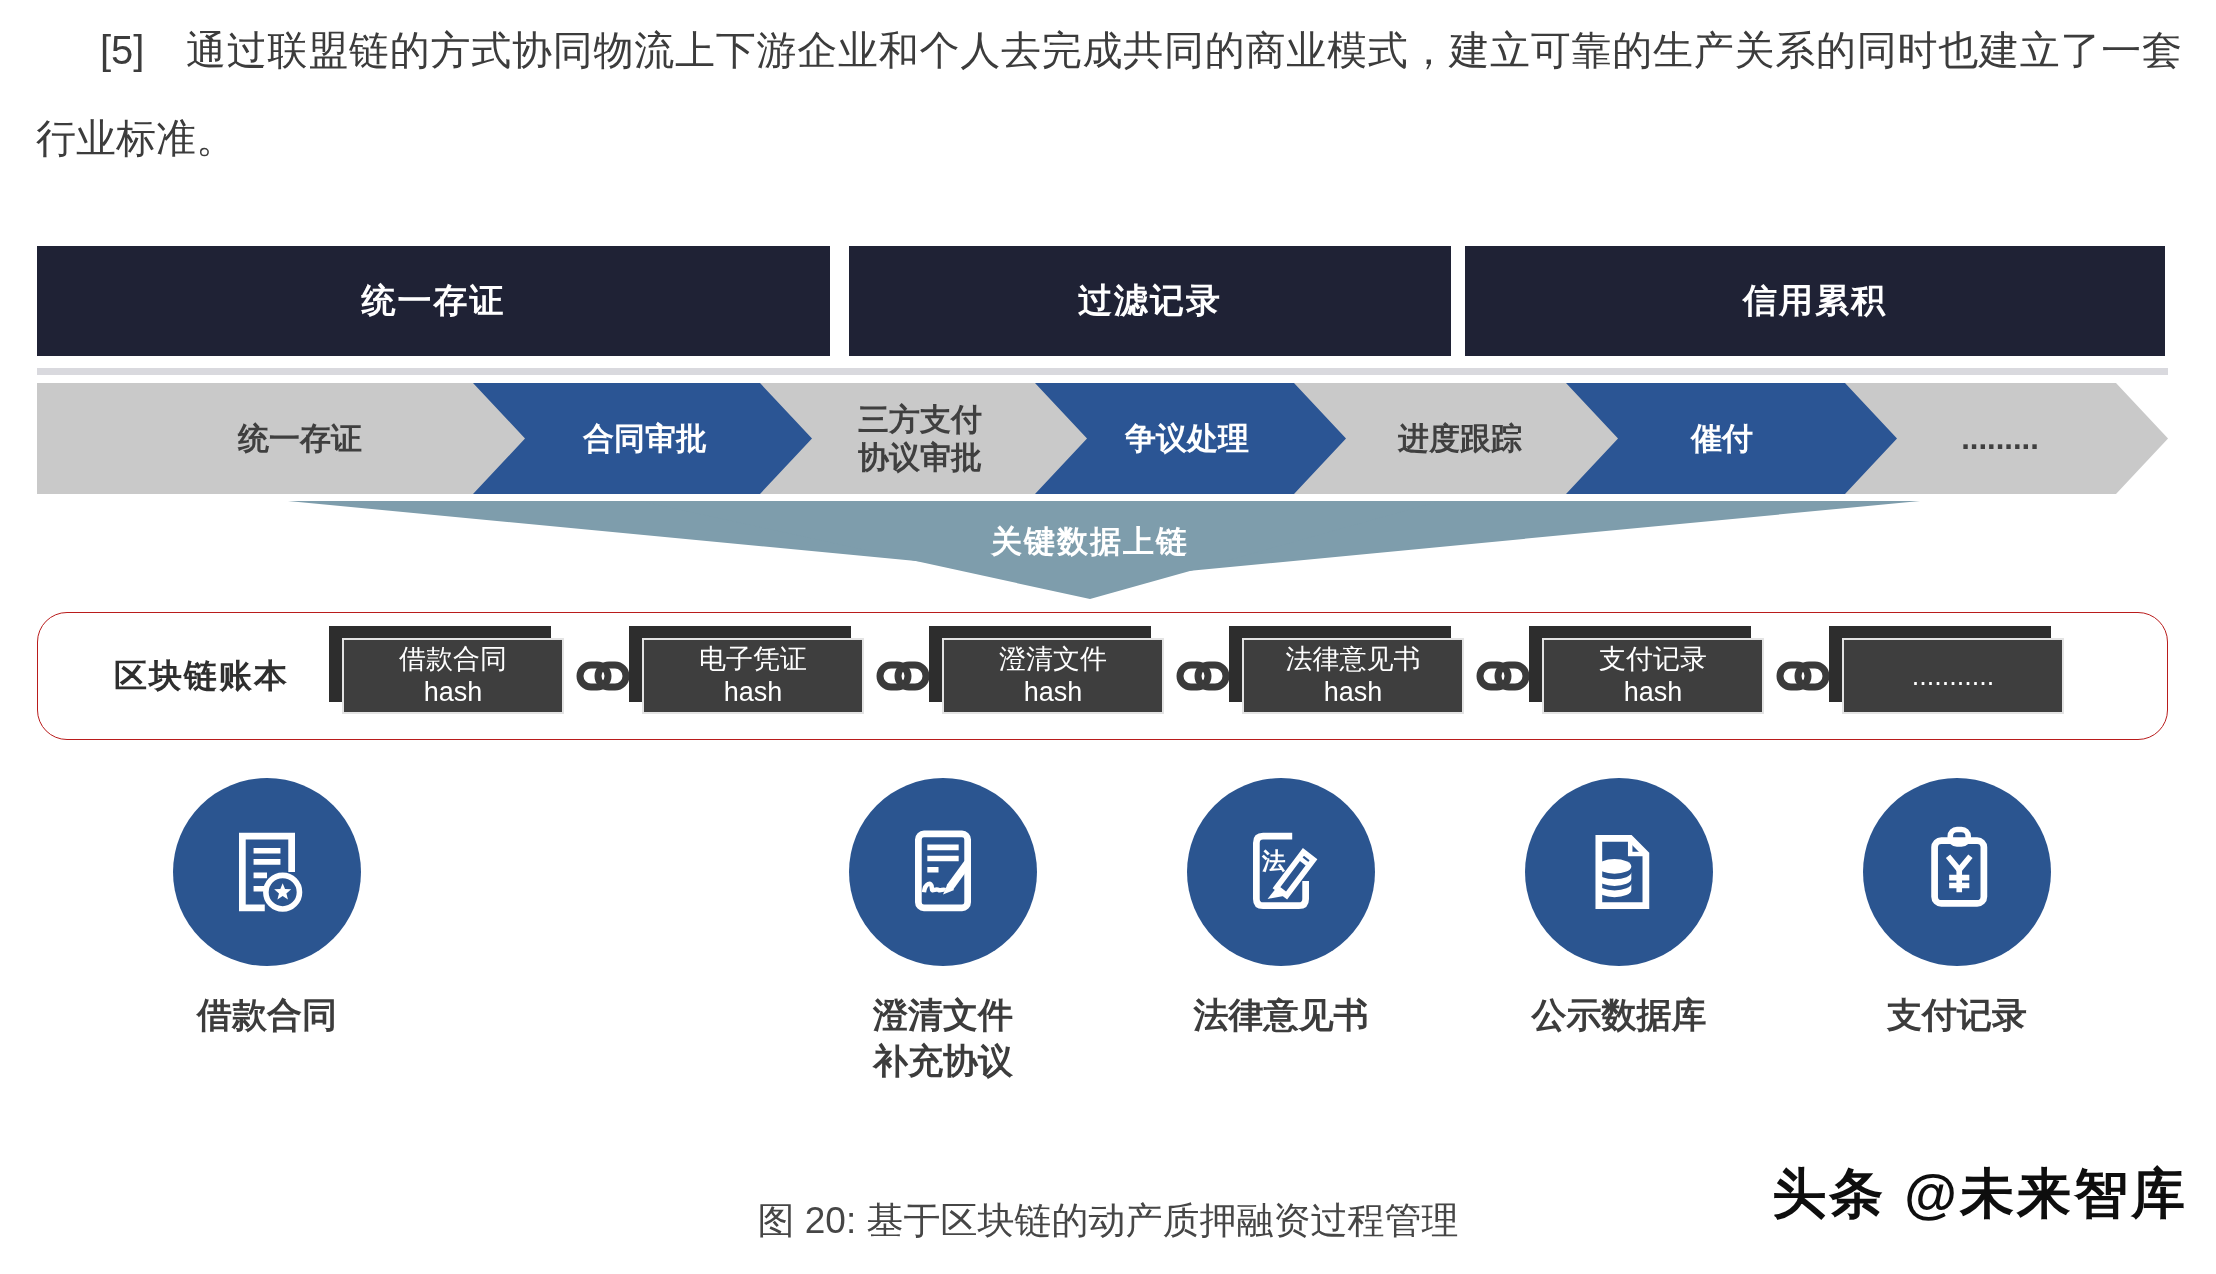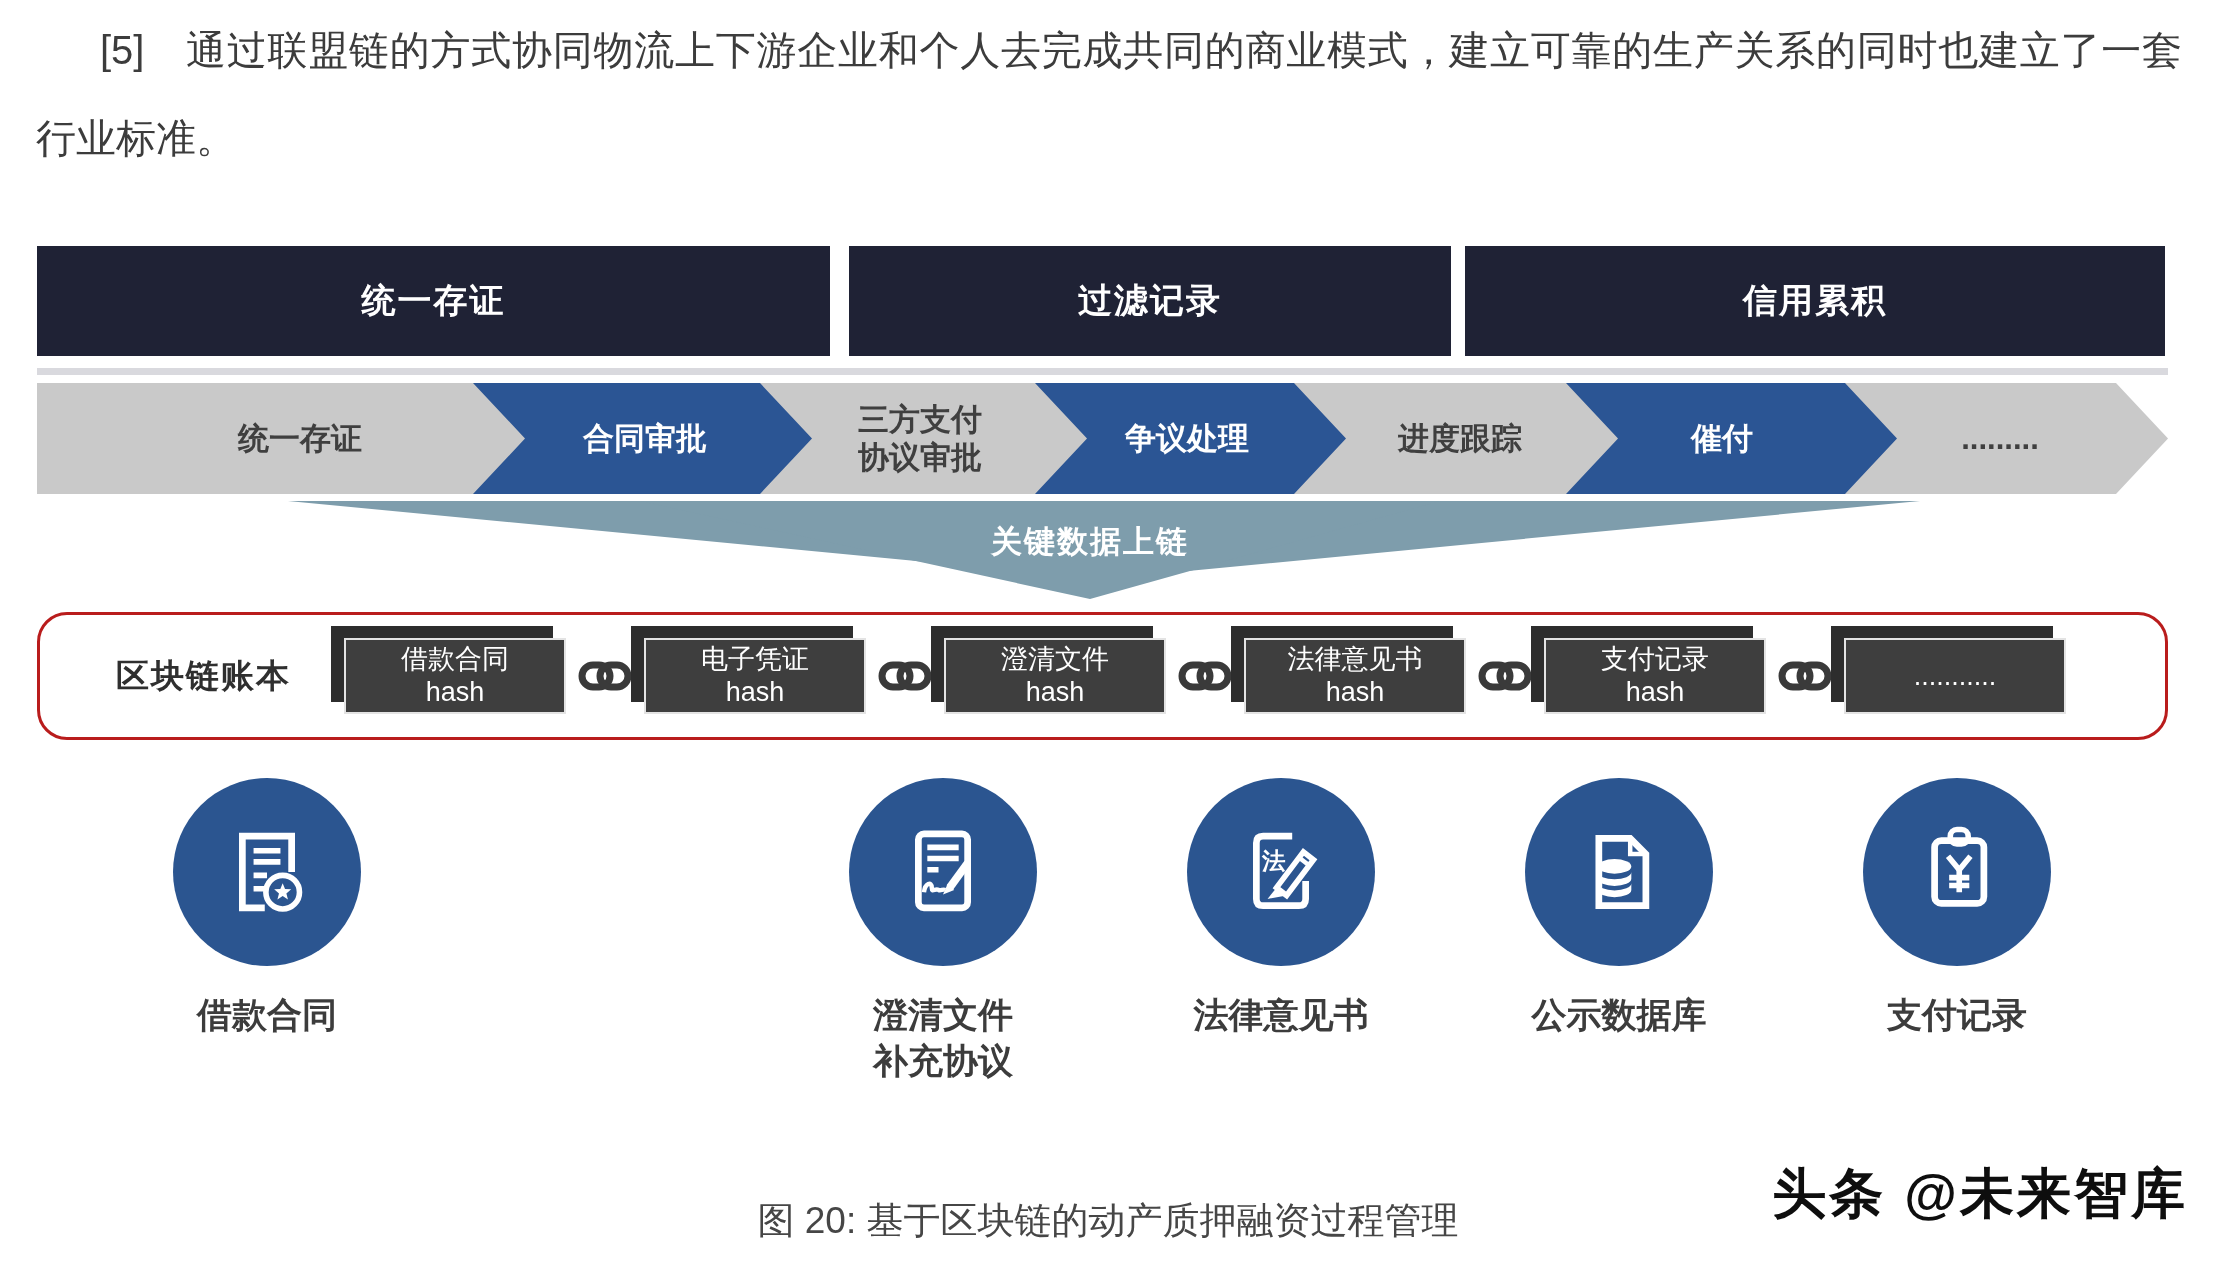--- a/index.html
+++ b/index.html
@@ -50,21 +50,21 @@
   
   .funnel{position:absolute; left:37px; top:497px; width:2131px; height:106px;}
   .funnel svg{position:absolute; inset:0;}
   .funnel-label{
     position:absolute; left:1053px; top:24px; transform:translateX(-50%);
     color:#ffffff; font-size:31px; font-weight:bold; letter-spacing:2px;
   }
   
   .ledger{
     position:absolute; left:37px; top:612px; width:2131px; height:128px;
-    border:3px solid #b91c1c; border-radius:30px; background:#ffffff;
+    border:1px solid #b91c1c; border-radius:30px; background:#ffffff;
     box-sizing:border-box; display:flex; align-items:center; padding-left:76px;
   }
   .ledger-title{
     font-size:33px; font-weight:bold; color:#2f2f2f; letter-spacing:2px;
     width:228px; flex:0 0 auto;
   }
   .hash-card{position:relative; width:222px; height:76px; flex:0 0 auto;}
   .card-back{position:absolute; left:-13px; top:-12px; width:222px; height:76px; background:#2d2d2d;}
   .card-front{
     position:absolute; inset:0; background:#3e3e3e; border:2px solid #e3e3e3;

